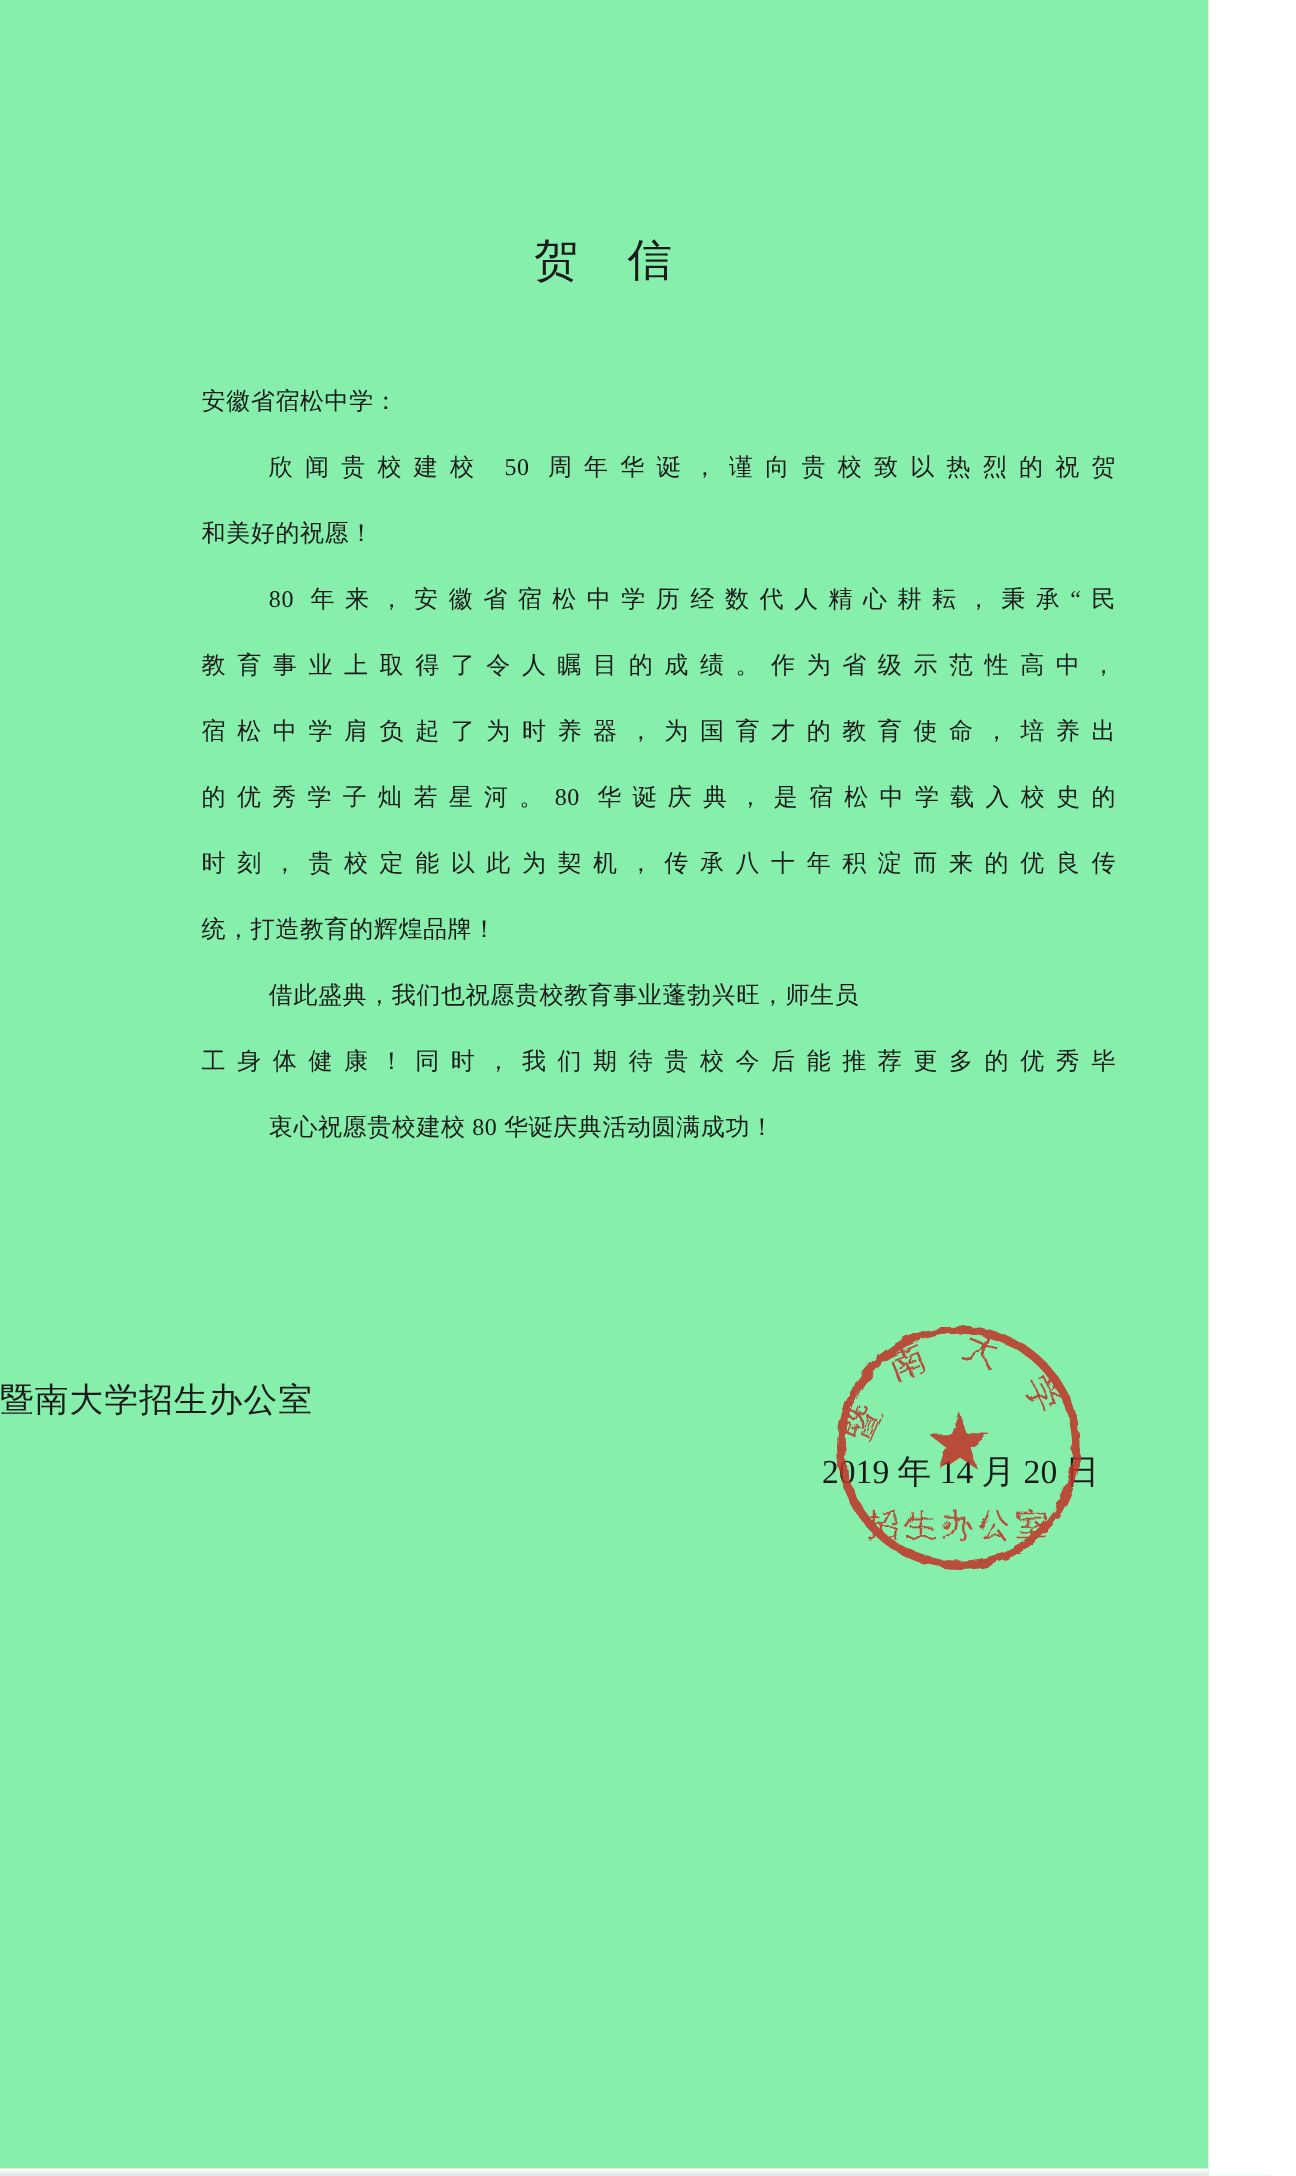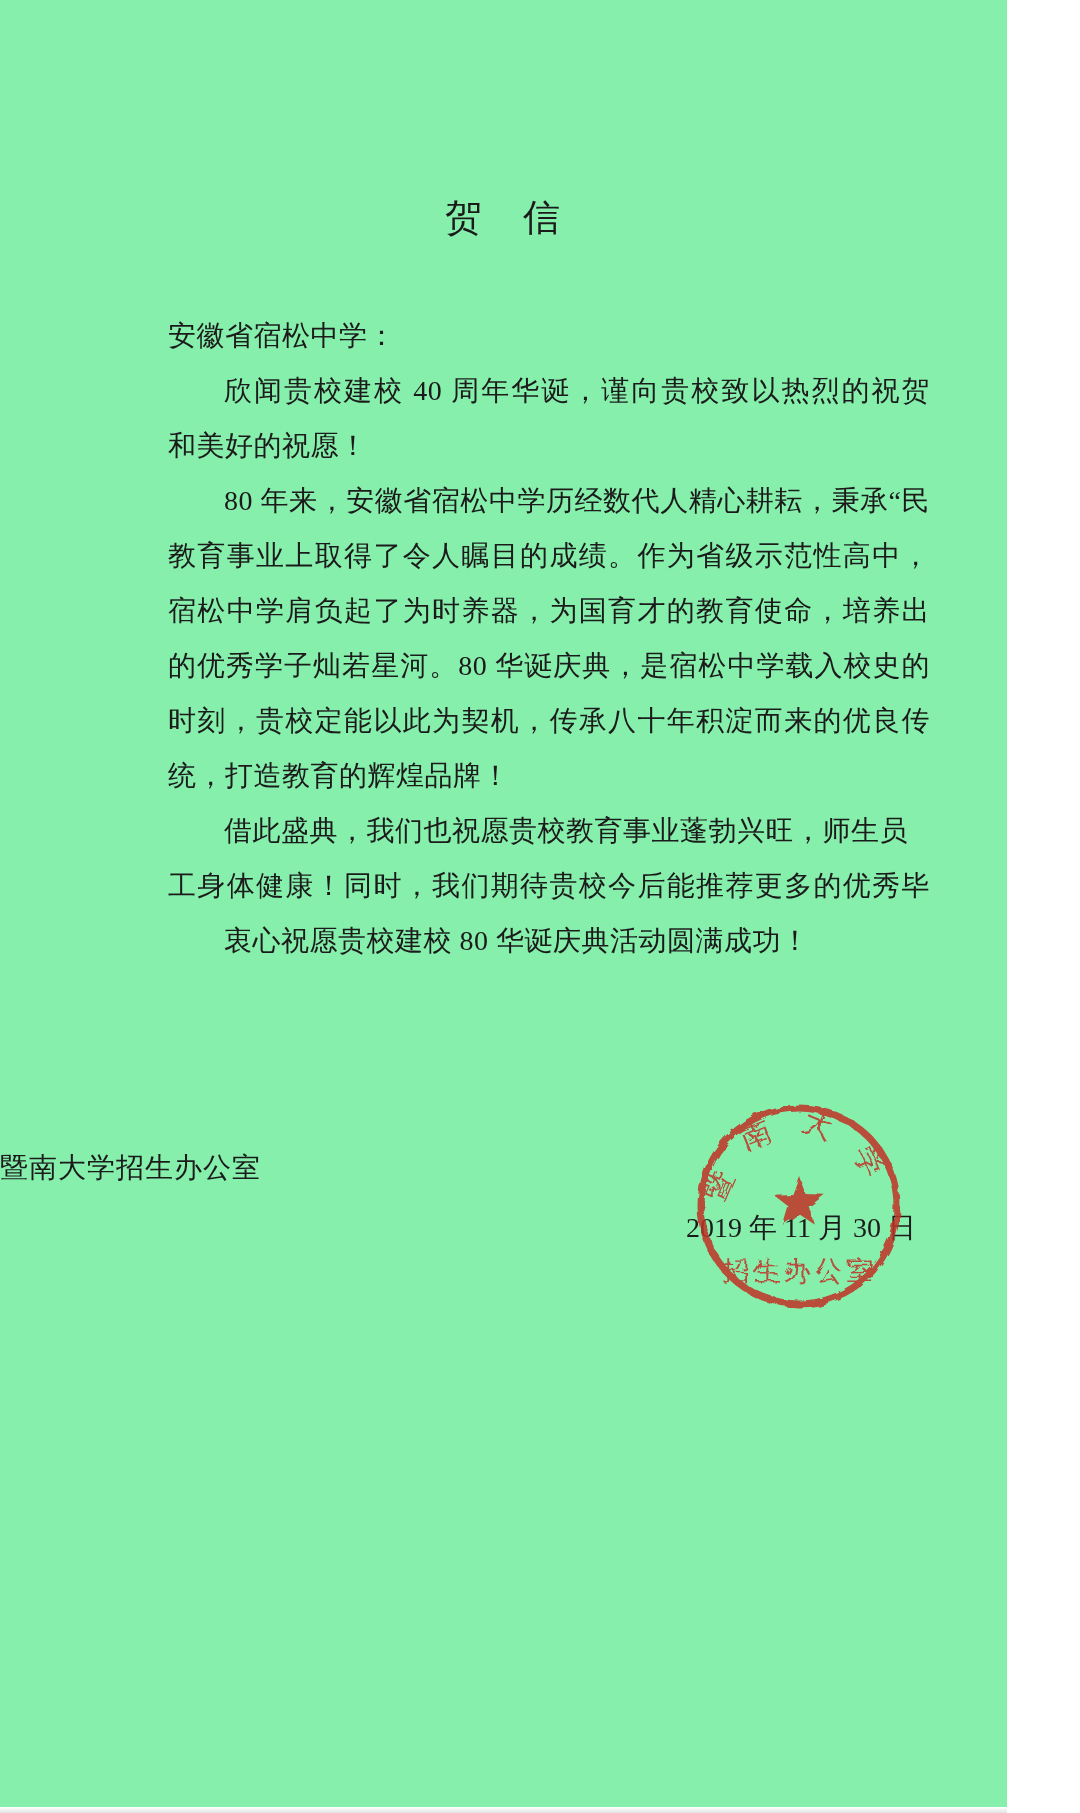--- a/index.html
+++ b/index.html
@@ -25,21 +25,21 @@
   }
   .body-block {
     position: absolute;
     top: 308px;
     left: 168px;
     width: 762px;
   }
   .line {
     height: 55px;
     line-height: 55px;
-    font-size: 28px;
+    font-size: 20px;
     letter-spacing: 0.5px;
     white-space: nowrap;
   }
   .line.indent { padding-left: 56px; }
   .line.fill {
     white-space: normal;
     text-align: justify;
     text-align-last: justify;
   }
   .signature {
@@ -78,39 +78,39 @@
 </head>
 <body>
 
 <div class="page">
 
   <div class="title">贺　信</div>
 
   <div class="body-block">
     <div class="line">安徽省宿松中学：</div>
 
-    <div class="line indent fill">欣闻贵校建校 40 周年华诞，谨向贵校致以热烈的祝贺</div>
+    <div class="line indent fill">欣闻贵校建校 50 周年华诞，谨向贵校致以热烈的祝贺</div>
     <div class="line">和美好的祝愿！</div>
 
     <div class="line indent fill">80 年来，安徽省宿松中学历经数代人精心耕耘，秉承“民</div>
     <div class="line fill">教育事业上取得了令人瞩目的成绩。作为省级示范性高中，</div>
     <div class="line fill">宿松中学肩负起了为时养器，为国育才的教育使命，培养出</div>
     <div class="line fill">的优秀学子灿若星河。80 华诞庆典，是宿松中学载入校史的</div>
     <div class="line fill">时刻，贵校定能以此为契机，传承八十年积淀而来的优良传</div>
     <div class="line">统，打造教育的辉煌品牌！</div>
 
     <div class="line indent">借此盛典，我们也祝愿贵校教育事业蓬勃兴旺，师生员</div>
     <div class="line fill">工身体健康！同时，我们期待贵校今后能推荐更多的优秀毕</div>
 
     <div class="line indent">衷心祝愿贵校建校 80 华诞庆典活动圆满成功！</div>
   </div>
 
   <div class="signature">暨南大学招生办公室</div>
 
-  <div class="date">2019 年 11 月 30 日</div>
+  <div class="date">2019 年 14 月 20 日</div>
 
   <svg class="stamp" viewBox="0 0 212 212" aria-hidden="true">
     <defs>
       <filter id="rough" x="-15%" y="-15%" width="130%" height="130%">
         <feTurbulence type="fractalNoise" baseFrequency="0.09" numOctaves="2" seed="7" result="n"></feTurbulence>
         <feDisplacementMap in="SourceGraphic" in2="n" scale="6"></feDisplacementMap>
       </filter>
       <path id="sealArc" d="M 34,106 A 72,72 0 0 1 178,106" fill="none"></path>
     </defs>
     <g filter="url(#rough)" opacity="0.85">

